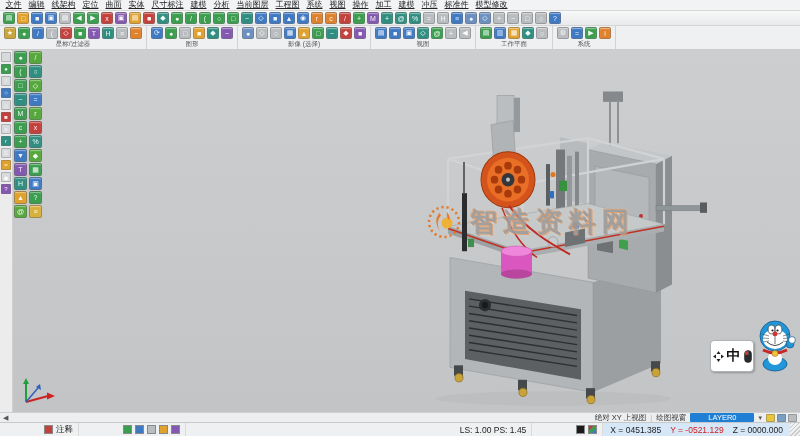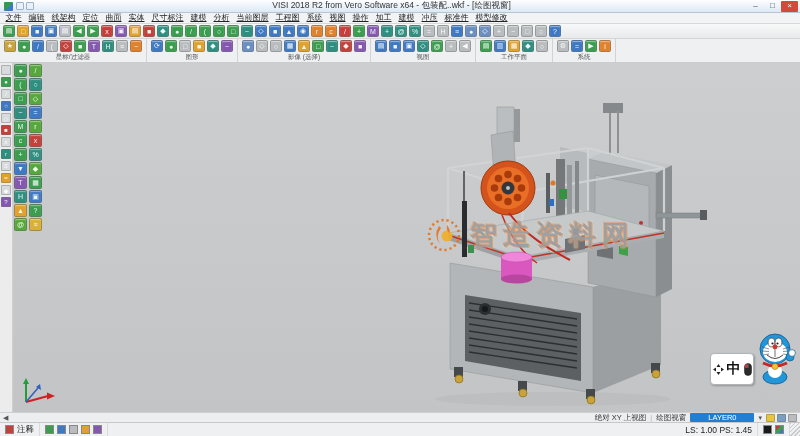--- a/index.html
+++ b/index.html
@@ -59,43 +59,32 @@
   
   .prestatus { height:10px; flex:none; display:flex; align-items:center; background:#eceeef; border-top:1px solid #d0d0d0; font-size:7.5px; color:#333; padding:0 3px; }
   .ps-right { margin-left:auto; display:flex; align-items:center; gap:4px; }
   .ps-sep { color:#b5b5b5; }
   .layer-chip { background:#1f7fd4; color:#fff; padding:0 18px; line-height:9px; border-radius:1px; }
   .mini-icon { width:9px; height:8px; border:1px solid rgba(110,110,110,.45); border-radius:1px; display:inline-block; }
   .chev { font-size:7px; color:#555; }
 
   
   .statusbar { height:14px; flex:none; display:flex; align-items:center; background:#eef0f1; border-top:1px solid #c8c8c8; font-size:8.5px; }
-  .sb-seg { display:flex; align-items:center; gap:3px; padding:0 5px; height:100%; border-right:1px solid #dadada; white-space:nowrap; }
+  .sb-seg { display:flex; align-items:center; gap:3px; padding:0 5px; height:100%; border-right:1px solid #dadada; white-space:nowrap;margin-left:39px; }
   .sb-chip { width:9px; height:9px; border:1px solid #888; display:inline-block; }
   .sb-coords { background:#d6e7f8; display:flex; gap:9px; align-items:center; padding:0 7px; height:100%; }
   .coord-y { color:#cf2020; }
   .sb-spacer { flex:1; }
   .grip { width:10px; height:100%; background:repeating-linear-gradient(135deg,#c9c9c9 0 1px,transparent 1px 3px); }
 </style>
 </head>
 <body>
 
 <div class="window">
 
-  <div class="titlebar">
-    <span class="app-icon"></span>
-    <span class="qa-icon"></span>
-    <span class="qa-icon"></span>
-    <span class="title-text">VISI 2018 R2 from Vero Software x64 - 包装配..wkf - [绘图视窗]</span>
-    <span class="win-controls">
-      <span class="win-btn">–</span>
-      <span class="win-btn">□</span>
-      <span class="win-btn close">×</span>
-    </span>
-  </div>
 
   <div class="menubar">
 
       <span class="menu-item">文件</span>
 
       <span class="menu-item">编辑</span>
 
       <span class="menu-item">线架构</span>
 
       <span class="menu-item">定位</span>
@@ -578,16 +567,21 @@
         <span class="sb-chip" style="background: rgb(185, 189, 191);"></span>
         <span class="sb-chip" style="background: rgb(224, 162, 44);"></span>
         <span class="sb-chip" style="background: rgb(132, 88, 176);"></span>
       </span>
     <span class="sb-spacer"></span>
     <span class="sb-seg">LS: 1.00  PS: 1.45</span>
     <span class="sb-seg">
       <span class="sb-chip" style="background:#1a1a1a;"></span>
       <span class="sb-chip" style="background:linear-gradient(135deg,#c43a3a 33%,#3a9e4e 33% 66%,#3e79c4 66%);"></span>
     </span>
+    <span class="sb-coords">
+      <span class="coord-x">X = 0451.385</span>
+      <span class="coord-y">Y = -0521.129</span>
+      <span class="coord-z">Z = 0000.000</span>
+    </span>
     <span class="grip"></span>
   </div>
 
 </div>
 
 </body></html>

